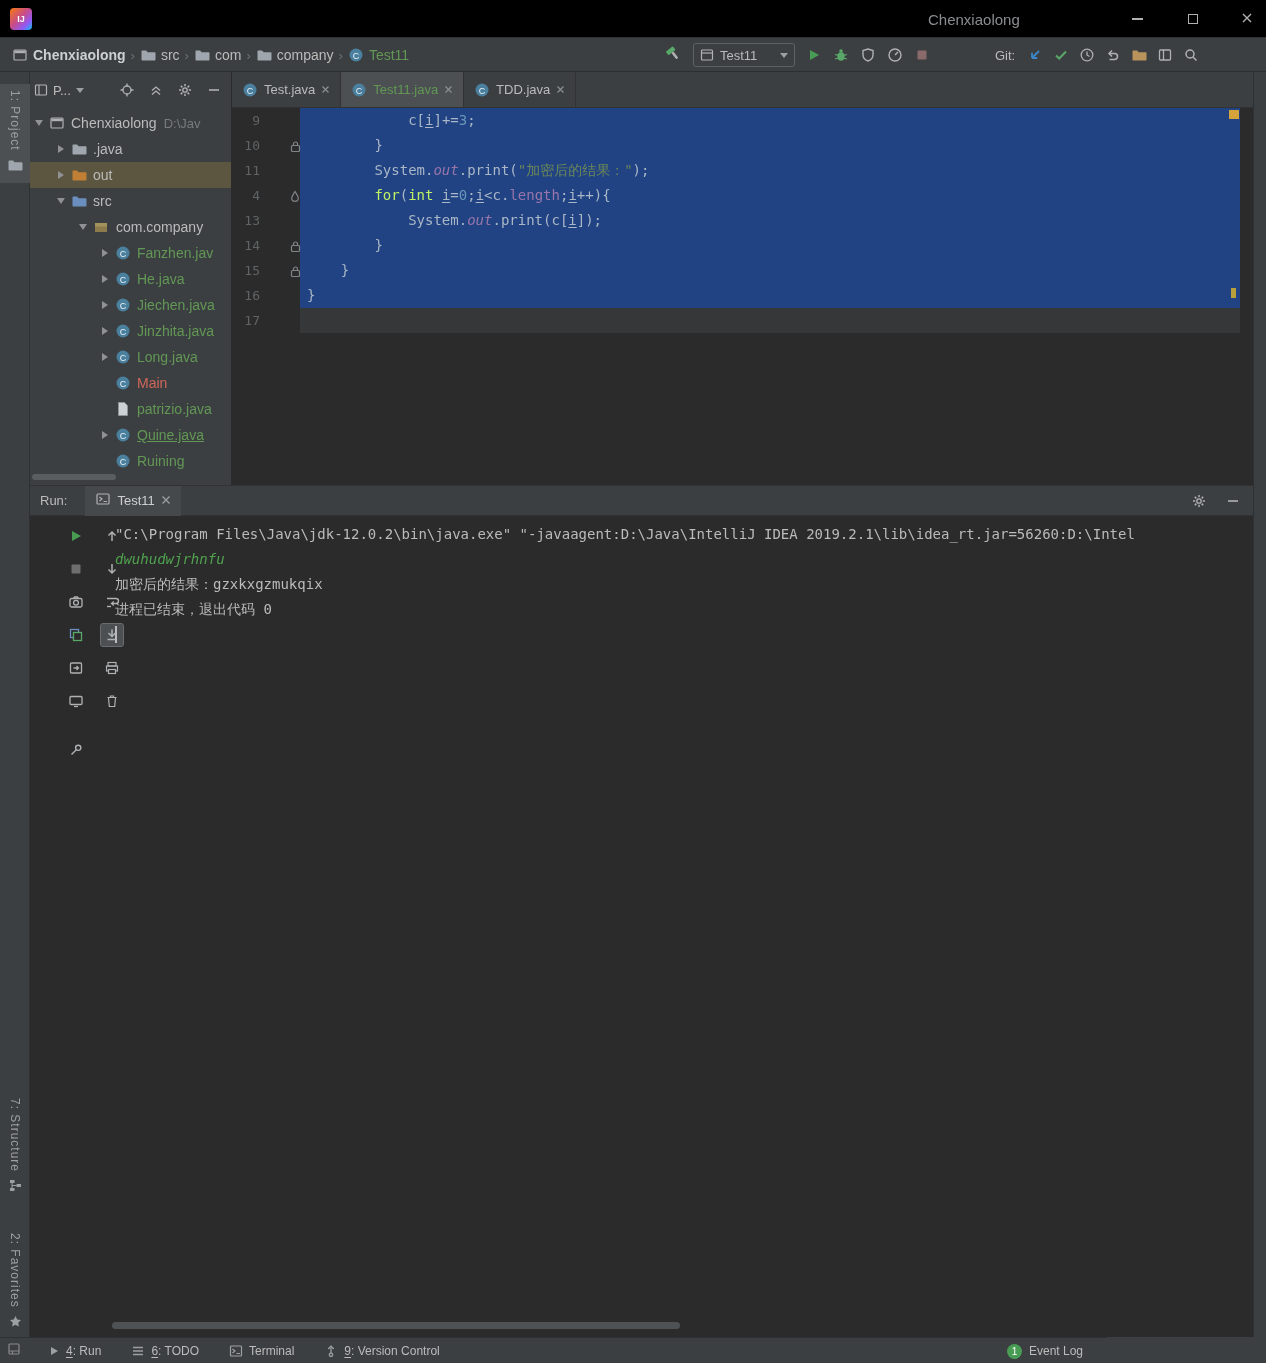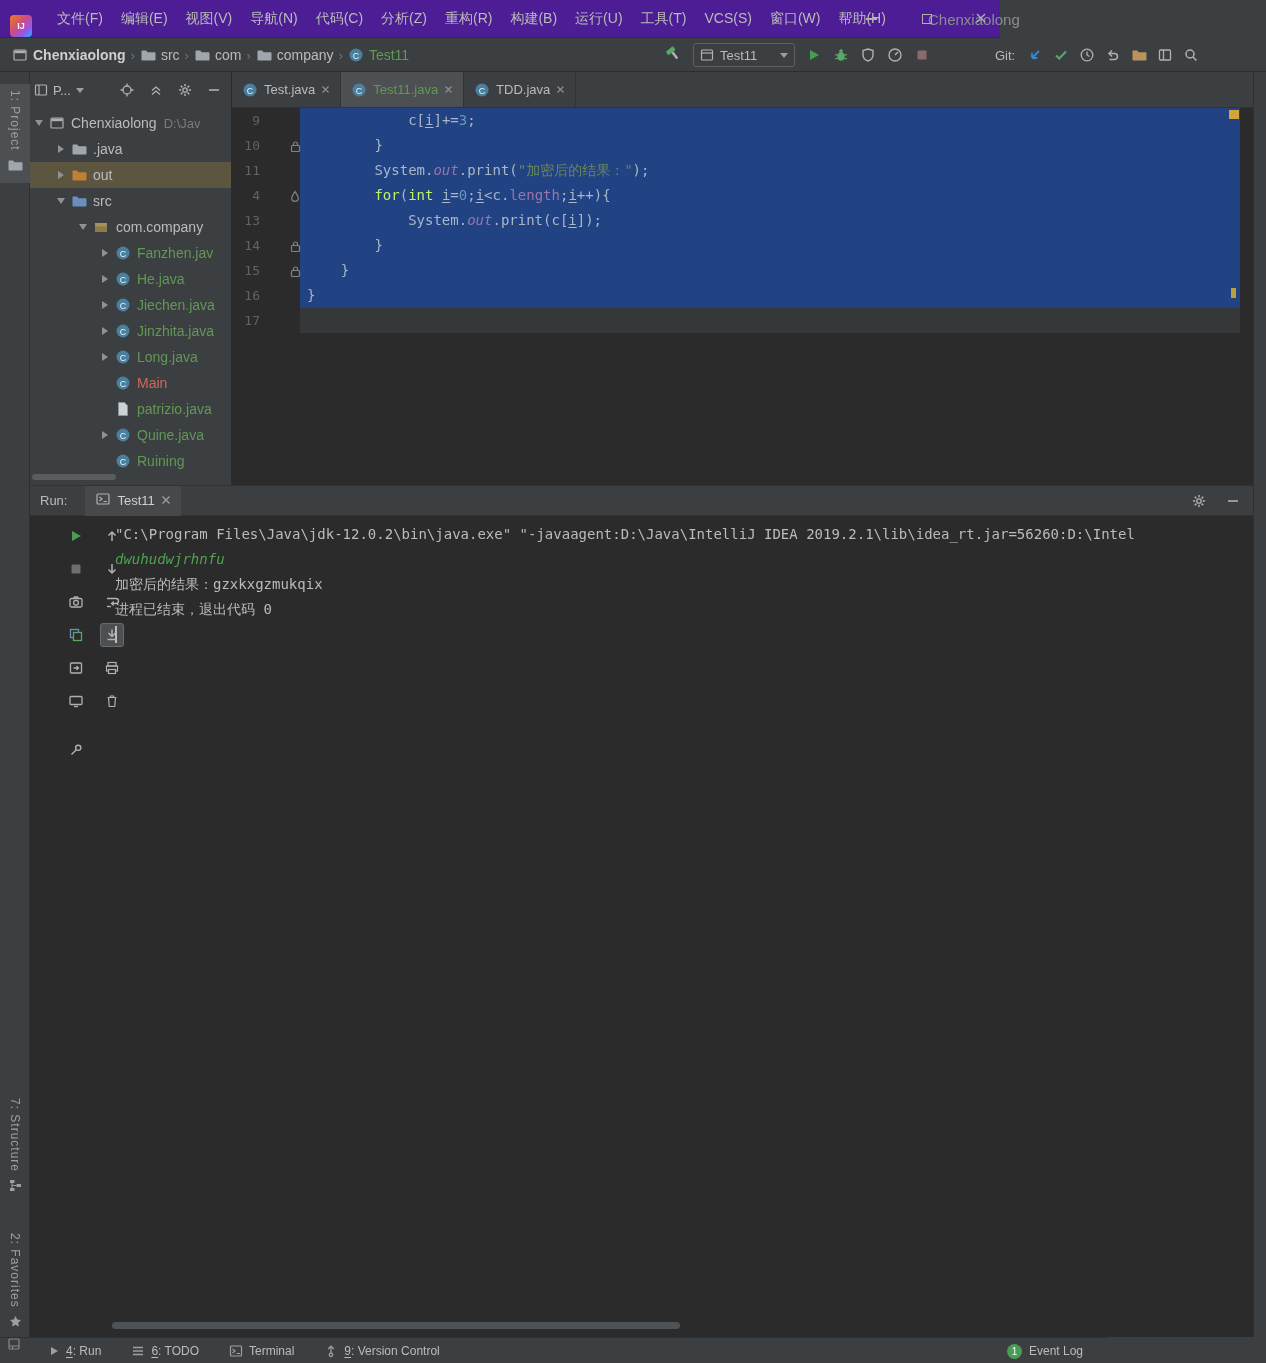--- a/index.html
+++ b/index.html
@@ -3,21 +3,21 @@
 <meta charset="utf-8">
 <style>
 *{margin:0;padding:0;box-sizing:border-box}
 html,body{width:1266px;height:1363px;overflow:hidden;background:#3C3F41;
   font-family:"Liberation Sans","DejaVu Sans",sans-serif;color:#BBBBBB;}
 .mono{font-family:"DejaVu Sans Mono",monospace}
 #app{position:relative;width:1266px;height:1363px;background:#3C3F41;overflow:hidden}
 .icon{display:inline-flex;align-items:center;justify-content:center;flex:0 0 auto}
 
 
-#titlebar{position:absolute;left:0;top:0;width:1000px;height:38px;background:#4c1d95;display:flex;align-items:flex-end;border-bottom:1px solid #2E3133}
+#titlebar{position:absolute;left:0;top:0;width:1266px;height:38px;background:#000000;display:flex;align-items:center;border-bottom:1px solid #2E3133}
 #logo{width:22px;height:22px;margin-left:10px;border-radius:4px;background:linear-gradient(135deg,#F97A12,#C84C86 45%,#9358F7 75%,#07C3F2);
   display:flex;align-items:center;justify-content:center;font-size:9px;font-weight:bold;color:#fff}
 #menubar{display:flex;align-items:center;margin-left:16px;height:38px}
 .menu-item{padding:0 9px;font-size:14px;color:#BBBBBB;line-height:38px;cursor:default}
 #win-title{position:absolute;left:928px;top:0;height:38px;display:flex;align-items:center;color:#8A8D90;font-size:15px}
 .win-btn{position:absolute;top:0;width:34px;height:38px;display:flex;align-items:center;justify-content:center}
 #win-min{right:112px}#win-max{right:56px}#win-close{right:2px}
 .sh-min{width:11px;height:2px;background:#AFB1B3}
 .sh-max{width:10px;height:10px;border:1.4px solid #AFB1B3}
 
@@ -95,50 +95,35 @@
 .rt-btn.active{background:#4C5052;border:1px solid #6A6D6F}
 .rt-gap{height:16px}
 #console{position:absolute;left:80px;top:36px;right:4px;bottom:20px;overflow:hidden}
 .con-line{padding-left:5px;line-height:25px;font-size:14px;font-family:"DejaVu Sans Mono",monospace;white-space:pre}
 .cl-plain{color:#BBBBBB}
 .cl-input{color:#4FA34F;font-style:italic}
 #con-caret{margin-left:5px;width:2px;height:17px;background:#BBBBBB;margin-top:4px}
 #con-hscroll{position:absolute;left:82px;bottom:8px;width:568px;height:7px;border-radius:4px;background:#4E5254}
 
 
-#statusbar{position:absolute;left:0;top:1337px;width:1107px;height:26px;background:#3C3F41;border-top:1px solid #2E3133;display:flex;font-size:12px}
+#statusbar{position:absolute;left:0;top:1337px;width:1107px;height:26px;background:#3C3F41;border-top:1px solid #2E3133;display:flex;align-items:center;font-size:12px}
 #sb-corner{margin-left:8px}
 #sb-items{display:flex;align-items:center;gap:30px;margin-left:28px}
 .sb-item{display:flex;align-items:center;gap:6px;color:#BBBBBB}
 .sb-u{text-decoration:underline;text-underline-offset:2px}
 #sb-right{position:absolute;right:24px;top:0;height:26px;display:flex;align-items:center;gap:7px}
 #sb-badge{width:15px;height:15px;border-radius:50%;background:#499C54;color:#fff;font-size:10px;display:flex;align-items:center;justify-content:center}
 </style>
 </head>
 <body>
 
 <div id="app">
 
   <div id="titlebar">
     <div id="logo">IJ</div>
-    <div id="menubar">
-        <div class="menu-item">文件(F)</div>
-        <div class="menu-item">编辑(E)</div>
-        <div class="menu-item">视图(V)</div>
-        <div class="menu-item">导航(N)</div>
-        <div class="menu-item">代码(C)</div>
-        <div class="menu-item">分析(Z)</div>
-        <div class="menu-item">重构(R)</div>
-        <div class="menu-item">构建(B)</div>
-        <div class="menu-item">运行(U)</div>
-        <div class="menu-item">工具(T)</div>
-        <div class="menu-item">VCS(S)</div>
-        <div class="menu-item">窗口(W)</div>
-        <div class="menu-item">帮助(H)</div>
-      </div>
     <div id="win-title">Chenxiaolong</div>
     <div class="win-btn" id="win-min">
         <div class="sh-min"></div>
       </div>
     <div class="win-btn" id="win-max">
         <div class="sh-max"></div>
       </div>
     <div class="win-btn" id="win-close">
         <span><svg width="12" height="12">
             <path d="M2 2l8 8M10 2l-8 8" stroke="#AFB1B3" stroke-width="1.4"></path>
@@ -497,21 +482,21 @@
         <div class="tree-row">
           <span class="tree-arrow" style="left: 71px;">
             <span class="tri-r"></span>
           </span>
           <span class="icon tree-icon" style="left: 85px;">
             <svg width="16" height="16">
               <circle cx="8" cy="8" r="6.5" fill="#4B7F9E"></circle>
               <text x="8" y="11.5" text-anchor="middle" font-size="9" font-family="Liberation Sans, sans-serif" fill="#E8F2F8">C</text>
             </svg>
           </span>
-          <span class="tree-label col-added" style="left: 107px;">Quine.java</span>
+          <span class="tree-label col-added" style="left: 107px; text-decoration: underline;">Quine.java</span>
         </div>
         <div class="tree-row">
           <span class="icon tree-icon" style="left: 85px;">
             <svg width="16" height="16">
               <circle cx="8" cy="8" r="6.5" fill="#4B7F9E"></circle>
               <text x="8" y="11.5" text-anchor="middle" font-size="9" font-family="Liberation Sans, sans-serif" fill="#E8F2F8">C</text>
             </svg>
           </span>
           <span class="tree-label col-added" style="left: 107px;">Ruining</span>
         </div>

